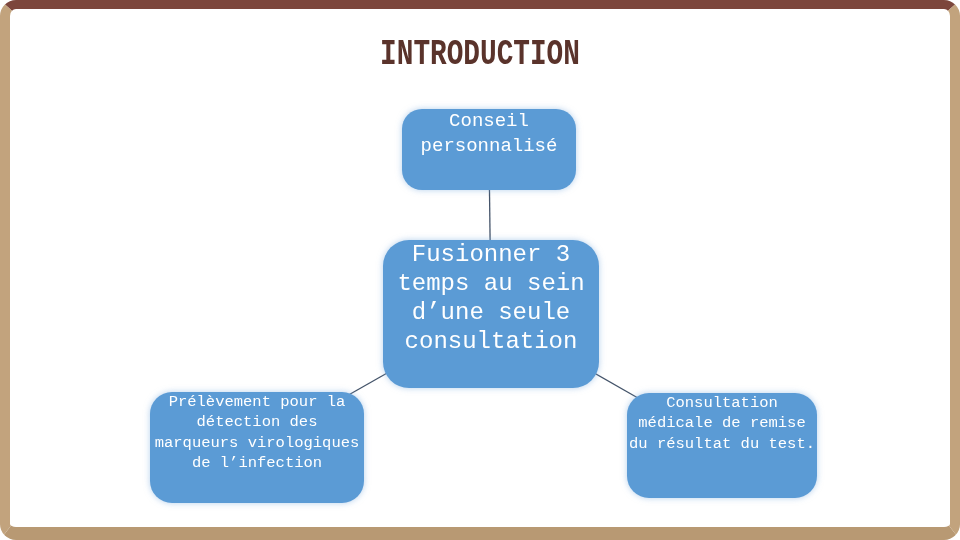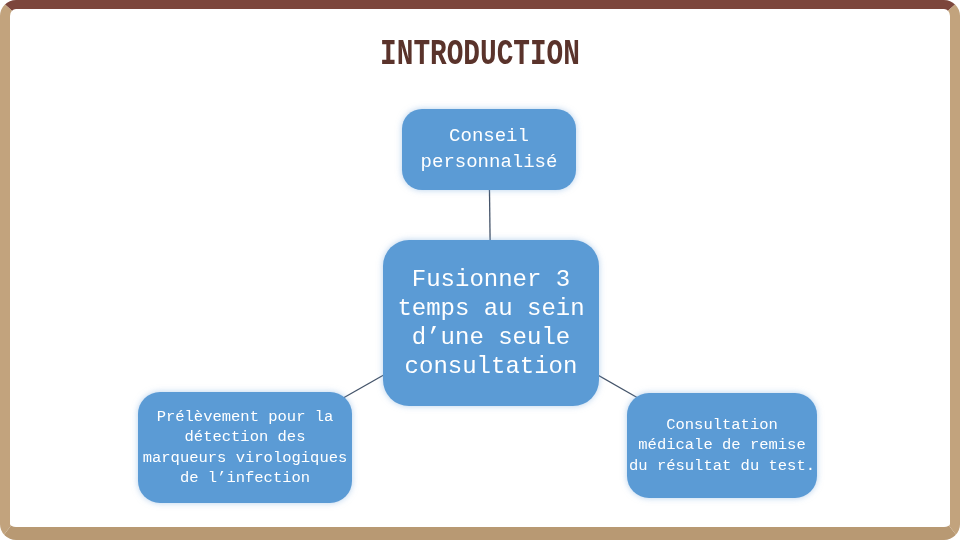--- a/index.html
+++ b/index.html
@@ -28,38 +28,38 @@
   }
   .connector{
     stroke:var(--connector,#44546a);
     stroke-width:1.3;
     fill:none;
   }
   .node{
     position:absolute;
     background:var(--node-fill,#5b9bd5);
     color:var(--node-text,#fff);
-    display:flex;align-items:center;justify-content:center;
+    display:flex;align-items:flex-start;justify-content:center;
     text-align:center;
     box-shadow:0 0 6px rgba(120,170,220,.55);
     box-sizing:border-box;
   }
   .node .label{white-space:pre-line;}
   .node-root{
     left:402px;top:109px;width:174px;height:81px;
     border-radius:20px;
     font-size:19px;line-height:1.32;
   }
   .node-center{
-    left:383px;top:240px;width:216px;height:166px;
+    left:383px;top:240px;width:216px;height:148px;
     border-radius:26px;
     font-size:24px;line-height:1.21;
   }
   .node-child-left{
-    left:138px;top:392px;width:214px;height:111px;
+    left:150px;top:392px;width:214px;height:111px;
     border-radius:22px;
     font-size:15.5px;line-height:1.32;
   }
   .node-child-right{
     left:627px;top:393px;width:190px;height:105px;
     border-radius:22px;
     font-size:15.5px;line-height:1.32;
   }
   .frame{
     position:absolute;left:0;top:0;right:0;bottom:0;

